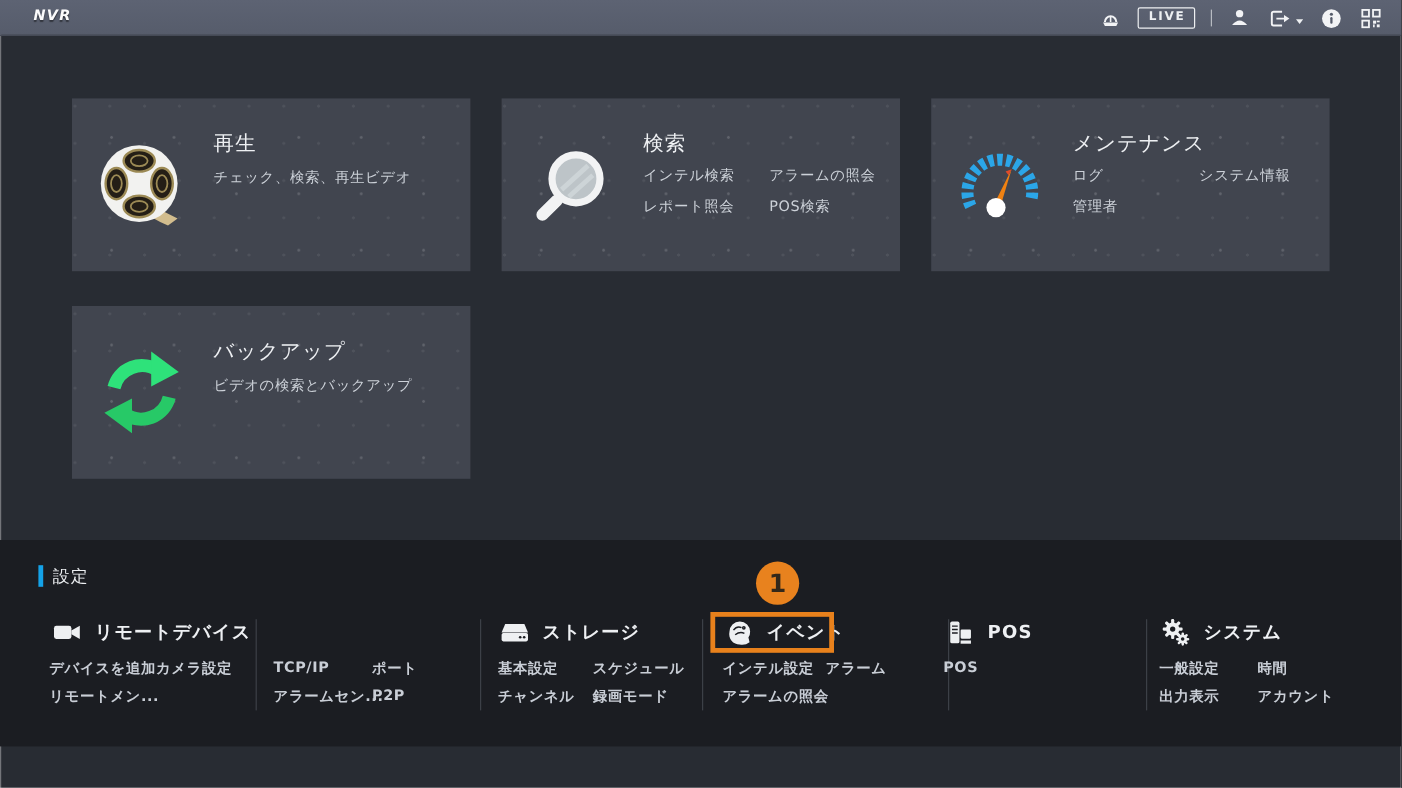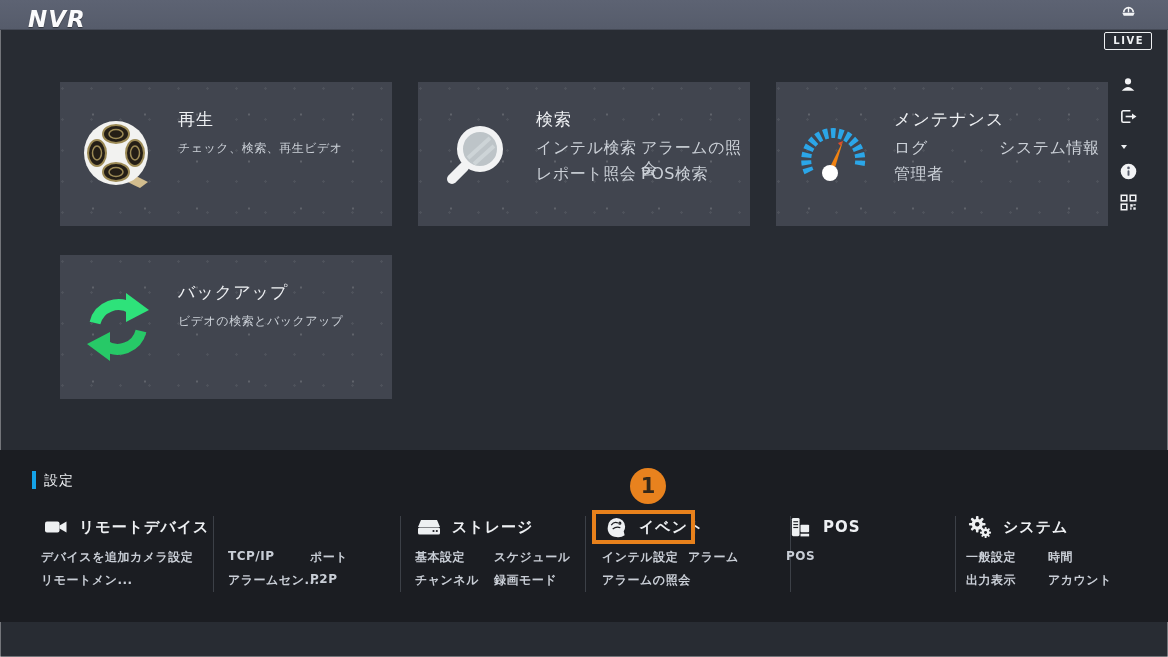--- a/index.html
+++ b/index.html
@@ -4,40 +4,40 @@
 <style>
   * { margin:0; padding:0; box-sizing:border-box; }
   body { background:#111; font-family:"DejaVu Sans","Liberation Sans",sans-serif; }
   .screen { position:relative; width:1168px; height:657px; overflow:hidden; background:#282c33;
             box-shadow: inset 1px 0 0 rgba(255,255,255,.35), inset -1px 0 0 rgba(255,255,255,.35), inset 0 -1px 0 rgba(255,255,255,.35); }
 
   
   .topbar { position:absolute; left:0; top:0; width:1168px; height:30px;
             background:linear-gradient(#5d6373,#565c6b); border-bottom:1px solid #454a56;
             display:flex; align-items:center; }
-  .logo { position:absolute; left:28px; top:6px; font-size:23px; font-weight:800; font-style:italic;
+  .logo { position:absolute; left:28px; top:6px; font-size:12px; font-weight:800; font-style:italic;
           letter-spacing:1px; color:#fbfbfc; text-shadow:0 1px 1px rgba(0,0,0,.45); }
-  .tb-right { position:absolute; right:16px; top:0; height:30px; display:flex; align-items:center; gap:13px;flex-direction:column; }
+  .tb-right { position:absolute; right:16px; top:0; height:30px; display:flex; align-items:center; gap:13px; }
   .tb-ic { width:20px; height:20px; display:flex; align-items:center; justify-content:center; cursor:pointer; }
   .live-btn { border:1px solid #eef0f2; color:#eef0f2; border-radius:2px; font-size:10px; font-weight:bold;
               letter-spacing:1.5px; padding:2px 7px 2px 8px; cursor:pointer; line-height:1.2; }
   .tb-divider { width:1px; height:14px; background:#d7dade; opacity:.75; }
   .caret-down { width:0; height:0; border-left:3.5px solid transparent; border-right:3.5px solid transparent;
                 border-top:4px solid #eef0f2; margin-left:-9px; align-self:center; margin-top:6px; }
 
   
   .card { position:absolute; width:332px; height:144px; background:#41454f; cursor:pointer;
           background-image:
             radial-gradient(rgba(255,255,255,.16) 1px, transparent 1.4px),
             radial-gradient(rgba(255,255,255,.07) 1px, transparent 1.4px);
           background-size:52px 47px, 29px 31px; background-position:7px 9px, 17px 22px; }
   .card-icon { position:absolute; left:20px; top:34px; width:76px; height:76px; }
   .card-title { position:absolute; left:118px; top:26px; font-size:17px; color:#eef0f3; letter-spacing:1px;text-align:center; }
   .card-sub { position:absolute; left:118px; top:58px; font-size:12px; color:#ccd1d8; letter-spacing:.5px; }
-  .card-link { position:absolute; font-size:16px; color:#ccd1d8; letter-spacing:.5px; cursor:pointer; }
+  .card-link { position:absolute; font-size:12px; color:#ccd1d8; letter-spacing:.5px; cursor:pointer; }
   .cl-a1 { left:118px; top:56px; } .cl-b1 { left:223px; top:56px; }
   .cl-a2 { left:118px; top:82px; } .cl-b2 { left:223px; top:82px; }
 
   
   .settings { position:absolute; left:0; top:450px; width:1168px; height:172px; background:#1b1d22; }
   .set-titlebar { position:absolute; left:32px; top:21px; width:4px; height:18px; background:#14a2e8; }
   .set-title { position:absolute; left:44px; top:22px; font-size:14px; color:#eef0f3; letter-spacing:1px; }
   .vdiv { position:absolute; top:66px; width:1px; height:76px; background:#3c4047; }
   .scol-head { position:absolute; top:62px; height:30px; display:flex; align-items:center; gap:11px; cursor:pointer; }
   .scol-head .ic { width:24px; height:24px; display:flex; align-items:center; justify-content:center; }

